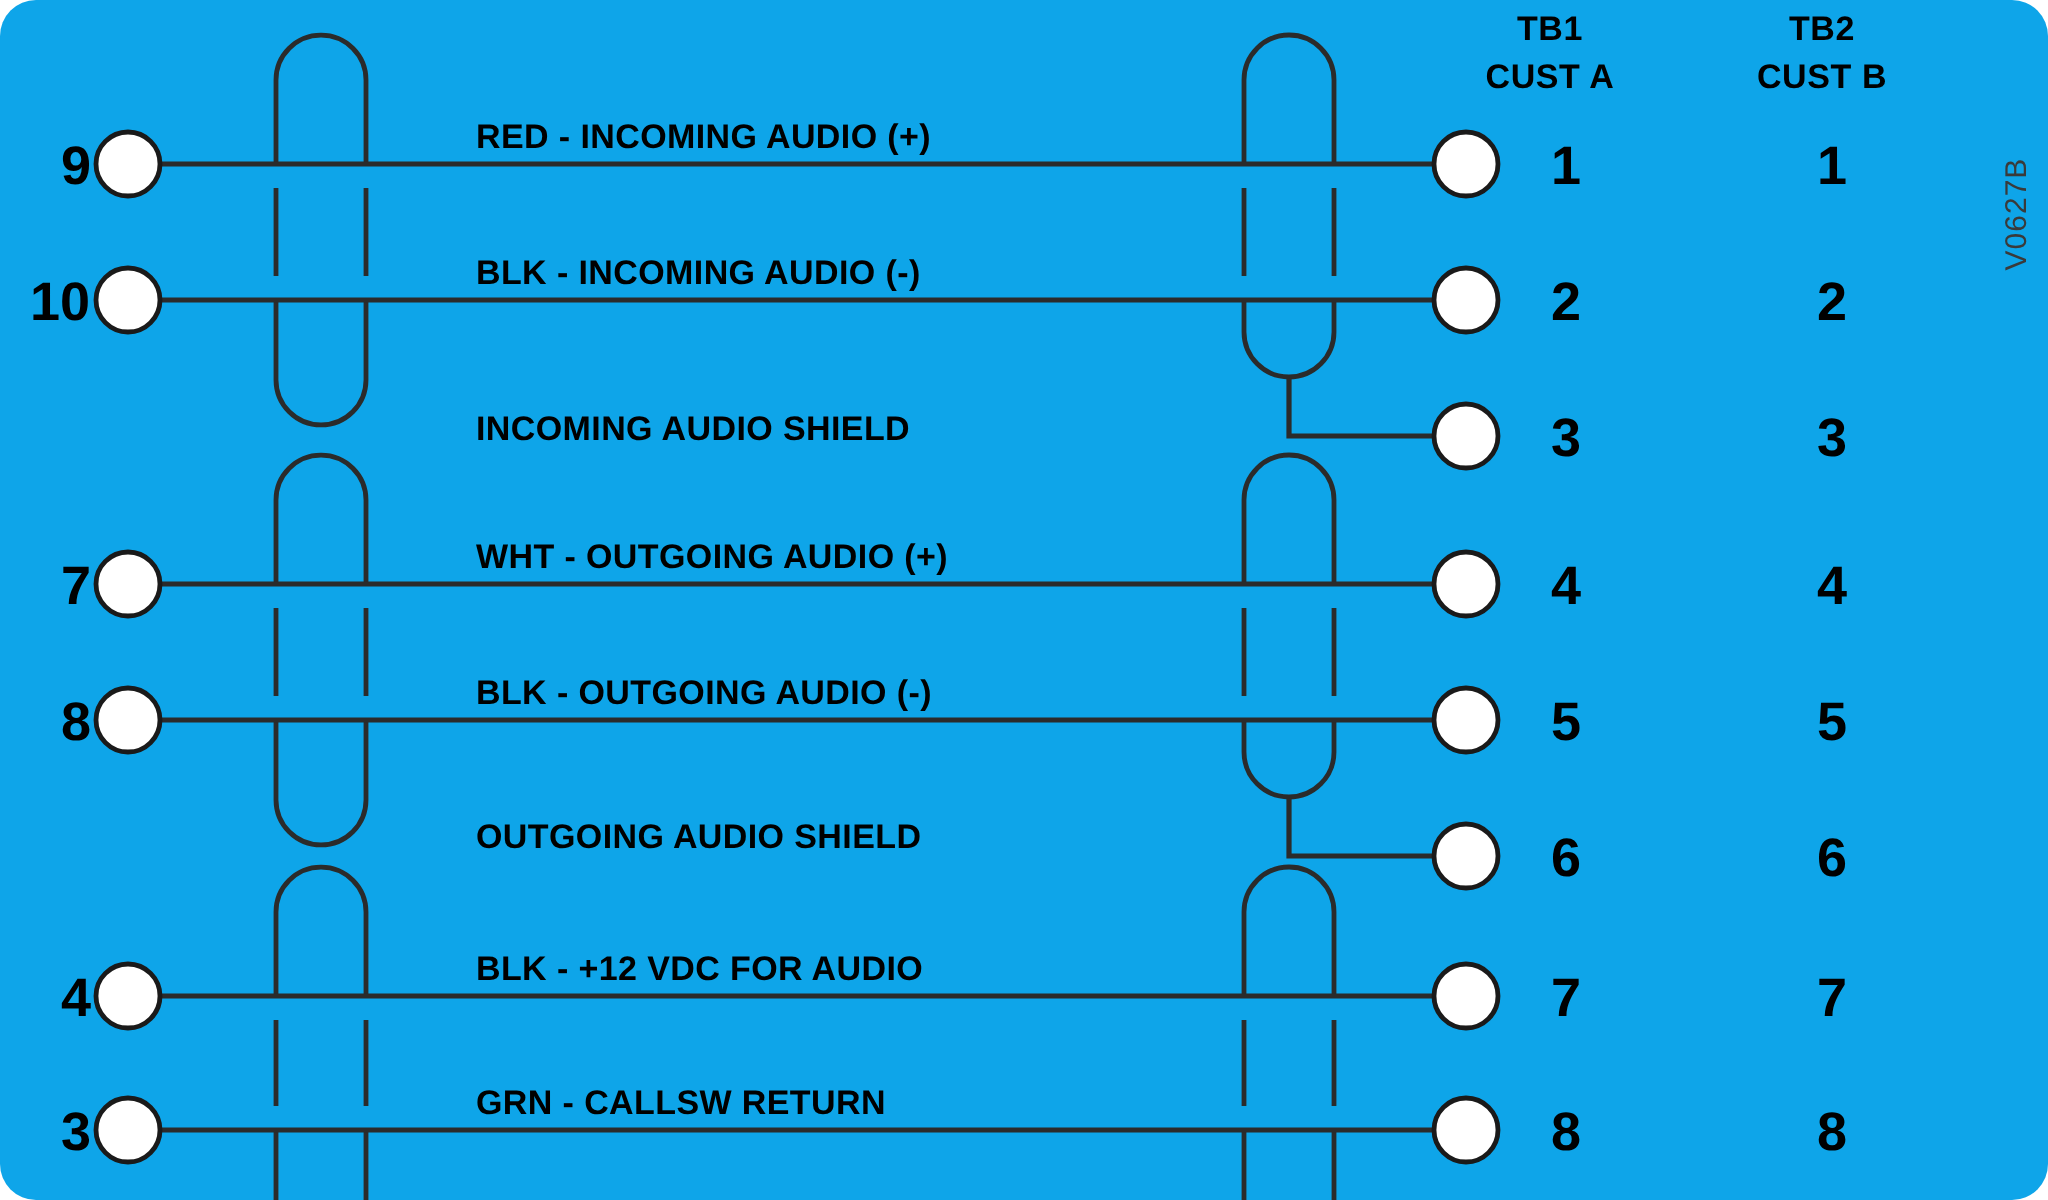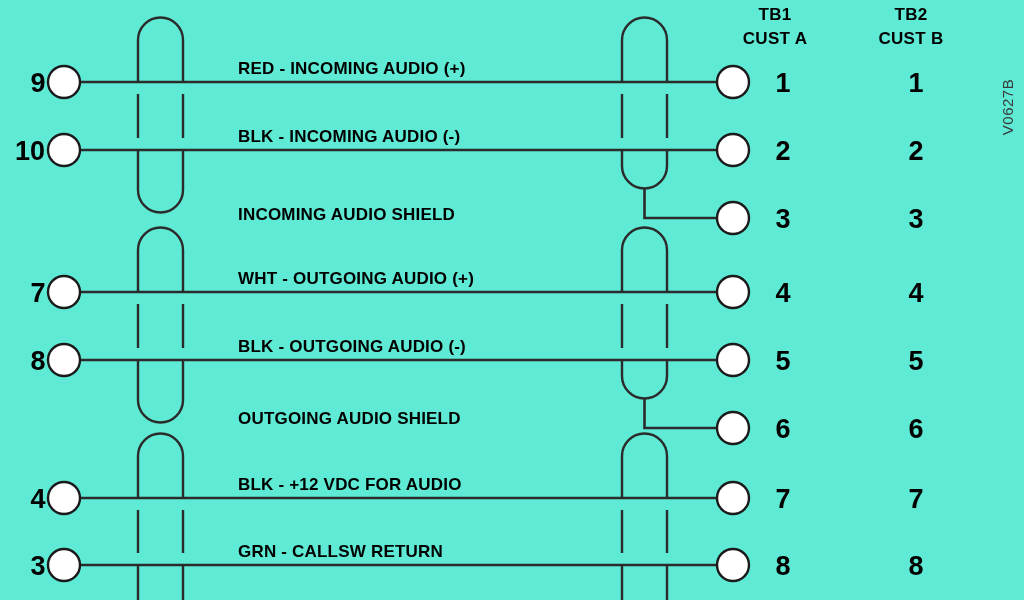--- a/index.html
+++ b/index.html
@@ -11,21 +11,22 @@
   body {
     width: 1024px;
     height: 600px;
     overflow: hidden;
     font-family: "Liberation Sans", sans-serif;
   }
   #diagram-root {
     position: relative;
     width: 1024px;
     height: 600px;
-    background: #5eead4;
+    background: #0ea5e9;
+    border-radius: 18px;
   }
   svg#wiring-svg {
     display: block;
     width: 1024px;
     height: 600px;
   }
   .wire-line {
     stroke: #2b2b2b;
     stroke-width: 2.6;
     fill: none;

